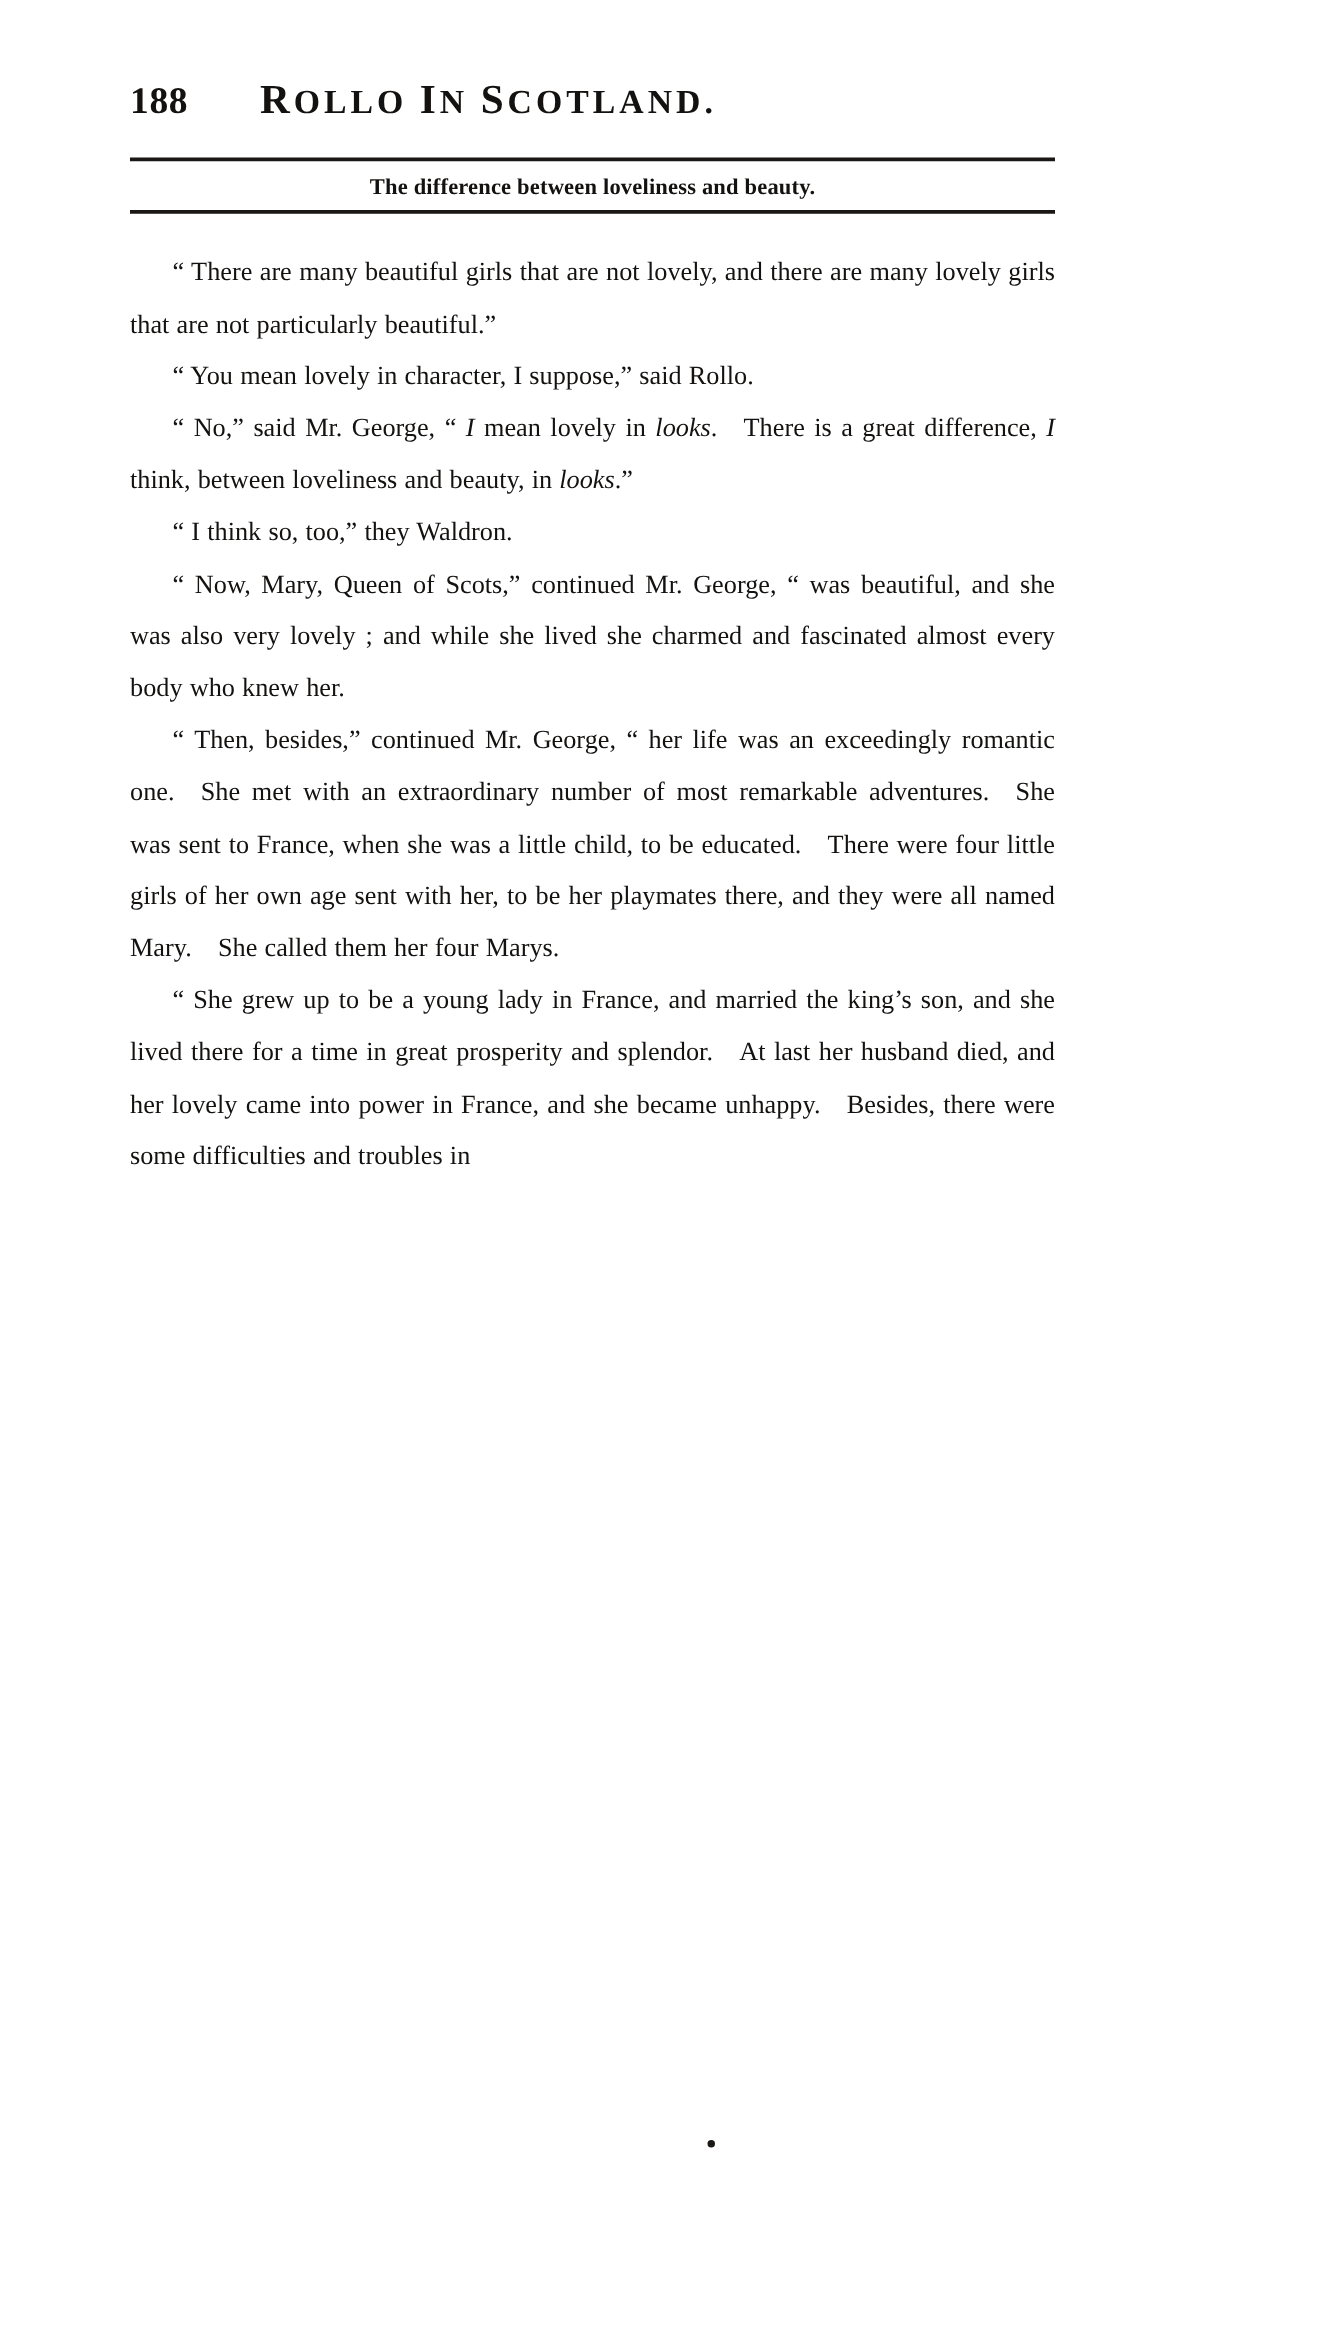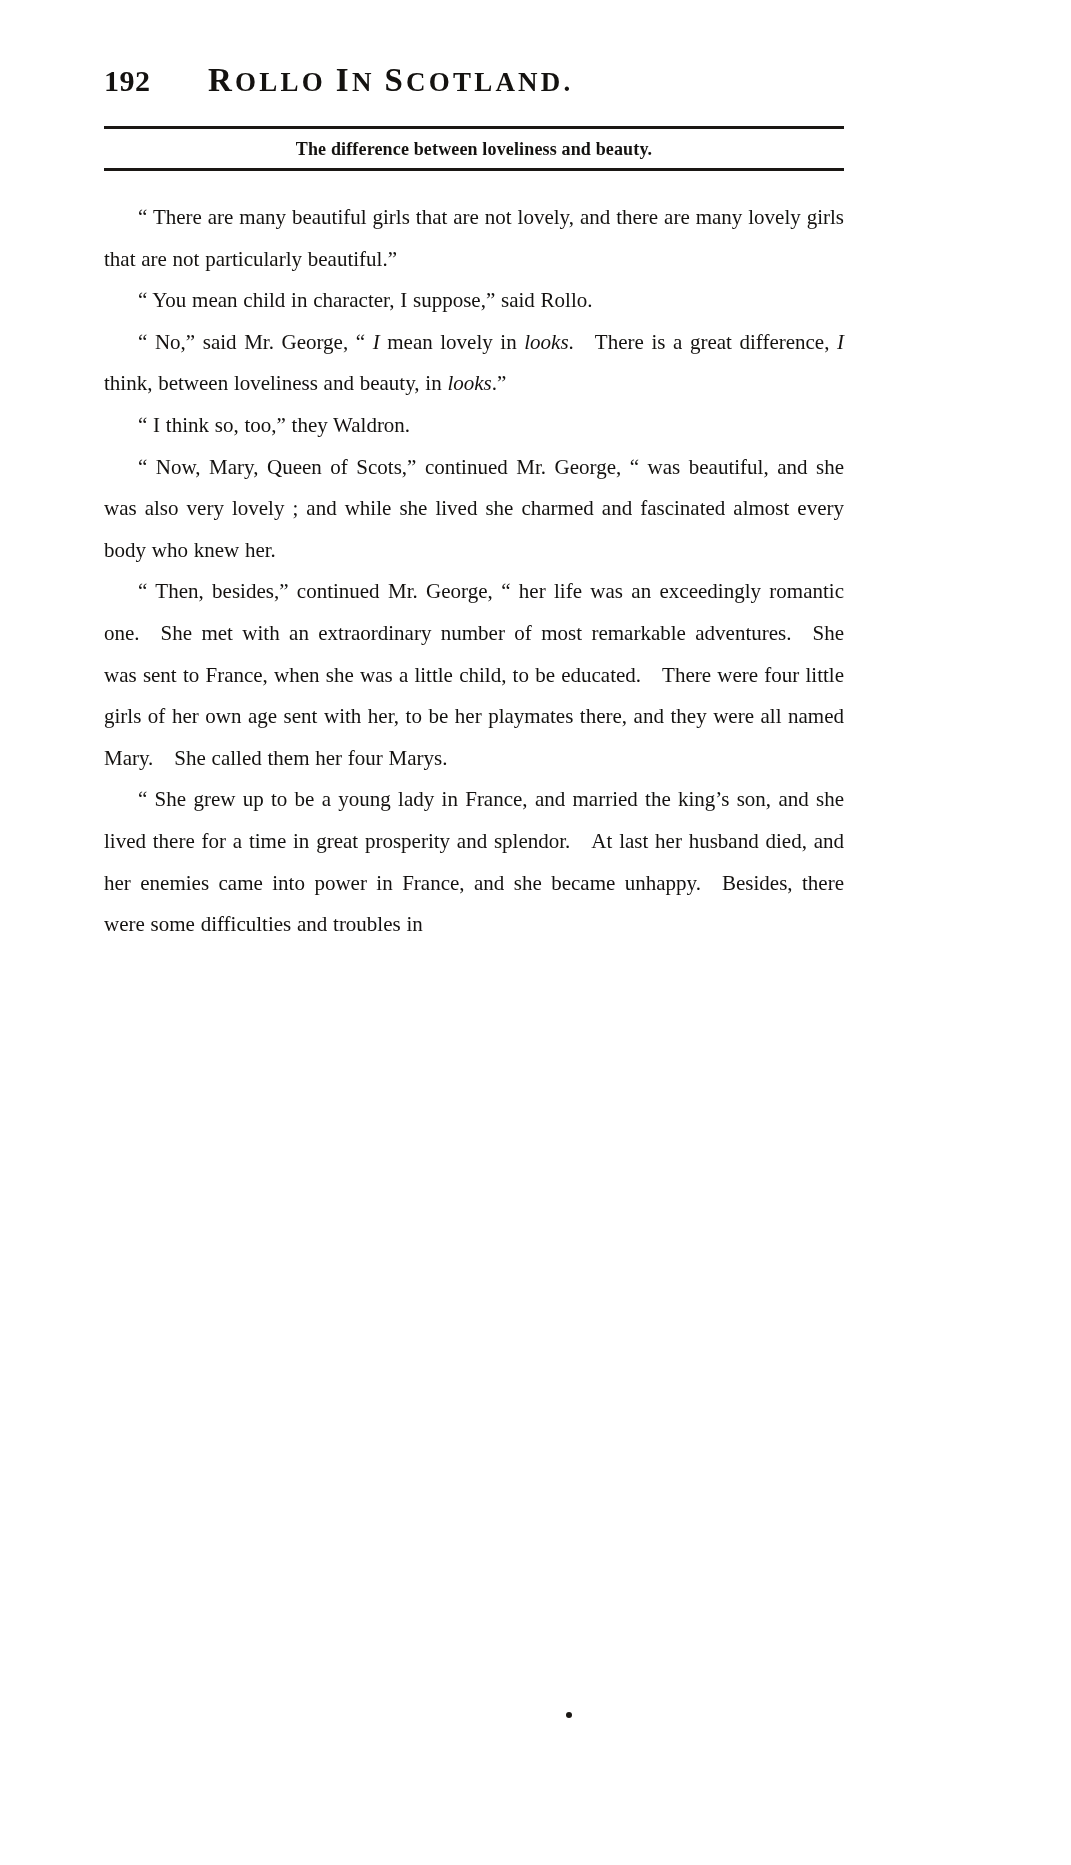--- a/index.html
+++ b/index.html
@@ -96,37 +96,37 @@
   }
 </style>
 </head>
 <body>
 
 <div class="page">
 
   <div class="page-inner">
 
     <div class="header-row">
-      <div class="folio">192</div>
+      <div class="folio">188</div>
       <div class="running-title"><span class="cap">R</span>OLLO <span class="cap">I</span>N <span class="cap">S</span>COTLAND.</div>
     </div>
 
     <hr class="rule-top">
 
     <div class="subhead">The difference between loveliness and beauty.</div>
 
     <hr class="rule-bottom">
 
     <div class="body-text">
       <p>“ There are many beautiful girls that are not lovely, and there are many lovely girls that are not particularly beautiful.”</p>
-      <p>“ You mean child in character, I suppose,” said Rollo.</p>
+      <p>“ You mean lovely in character, I suppose,” said Rollo.</p>
       <p id="p3">“ No,” said Mr. George, “ <i>I</i> mean lovely in <i>looks</i>. There is a great difference, <i>I</i> think, between loveliness and beauty, in <i>looks</i>.”</p>
       <p>“ I think so, too,” they Waldron.</p>
       <p>“ Now, Mary, Queen of Scots,” continued Mr. George, “ was beautiful, and she was also very lovely ; and while she lived she charmed and fascinated almost every body who knew her.</p>
       <p>“ Then, besides,” continued Mr. George, “ her life was an exceedingly romantic one. She met with an extraordinary number of most remarkable adventures. She was sent to France, when she was a little child, to be educated. There were four little girls of her own age sent with her, to be her playmates there, and they were all named Mary. She called them her four Marys.</p>
-      <p>“ She grew up to be a young lady in France, and married the king’s son, and she lived there for a time in great prosperity and splendor. At last her husband died, and her enemies came into power in France, and she became unhappy. Besides, there were some difficulties and troubles in</p>
+      <p>“ She grew up to be a young lady in France, and married the king’s son, and she lived there for a time in great prosperity and splendor. At last her husband died, and her lovely came into power in France, and she became unhappy. Besides, there were some difficulties and troubles in</p>
     </div>
 
   </div>
 
   <div class="page-bottom-dot"></div>
 
 </div>
 
 </body></html>

